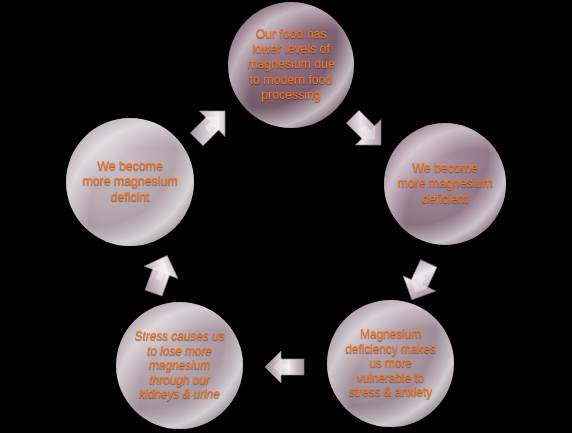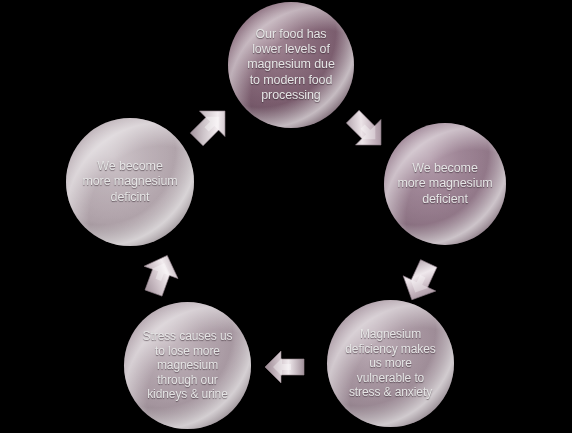--- a/index.html
+++ b/index.html
@@ -69,33 +69,33 @@
         rgba(255,255,255,0.05) 28%,
         rgba(0,0,0,0.00) 55%,
         rgba(0,0,0,0.22) 88%,
         rgba(0,0,0,0.38) 100%);
     pointer-events: none;
   }
   .node .label {
     position: relative;
     z-index: 4;
     text-align: center;
-    color: #e5e5e5;
+    color: #f97316;
     line-height: 1.22;
     text-shadow: 0 1px 1px rgba(40,25,35,0.55);
     padding: 0 10px;
     letter-spacing: -0.1px;
     white-space: pre-line;
   }
 
   
   #node-top      { left: 228px; top: 2px;   width: 126px; height: 126px; }
   #node-right    { left: 384px; top: 123px; width: 122px; height: 122px; }
   #node-botright { left: 327px; top: 300px; width: 127px; height: 127px; }
-  #node-botleft  { left: 124px; top: 302px; width: 127px; height: 127px; }
+  #node-botleft  { left: 116px; top: 302px; width: 127px; height: 127px; font-style: italic; }
   #node-left     { left: 66px;  top: 118px; width: 128px; height: 128px; }
 
   #node-top .label      { font-size: 12.5px; }
   #node-right .label    { font-size: 12.5px; }
   #node-botright .label { font-size: 12px; }
   #node-botleft .label  { font-size: 12px; }
   #node-left .label     { font-size: 12.5px; }
 
   
   .arrow {

